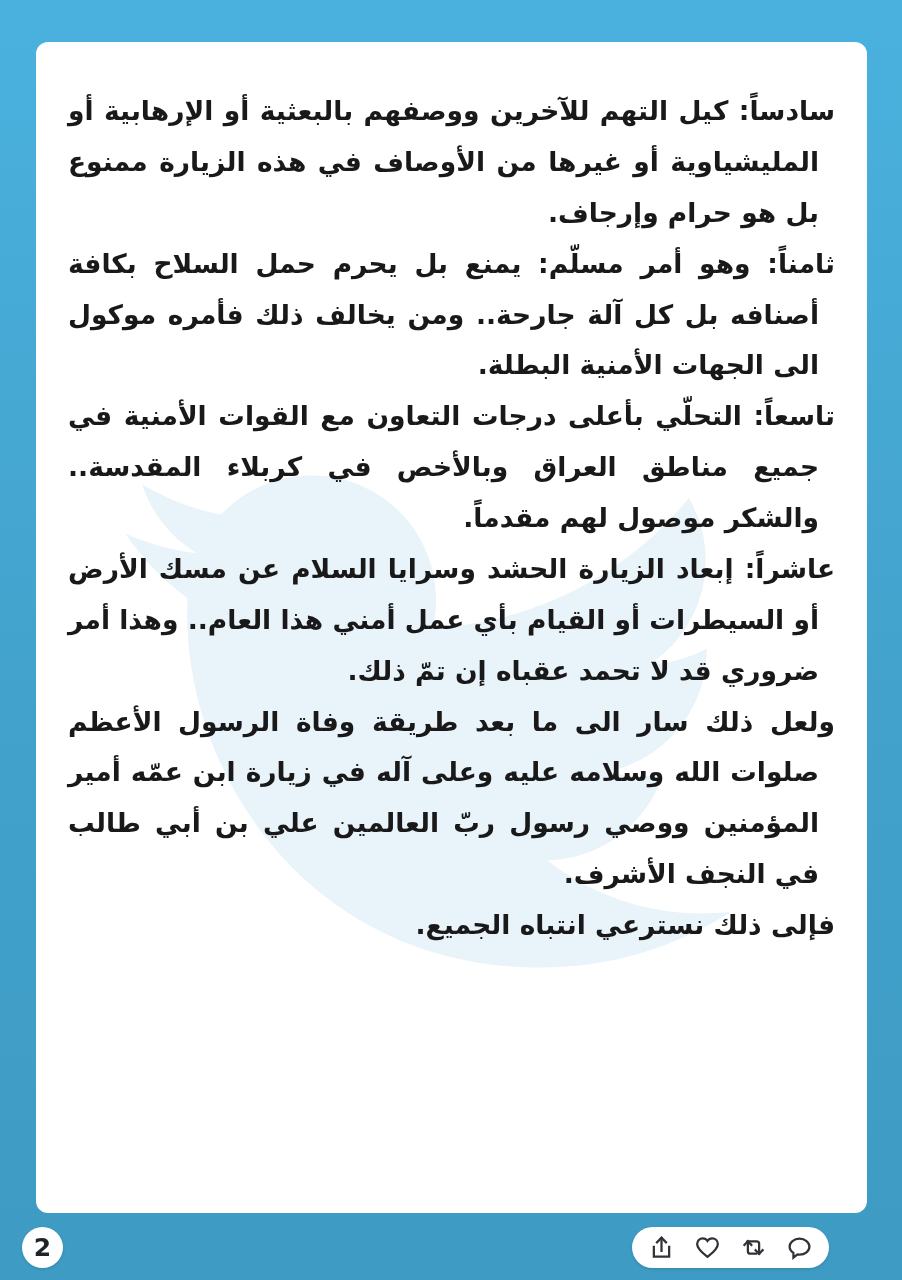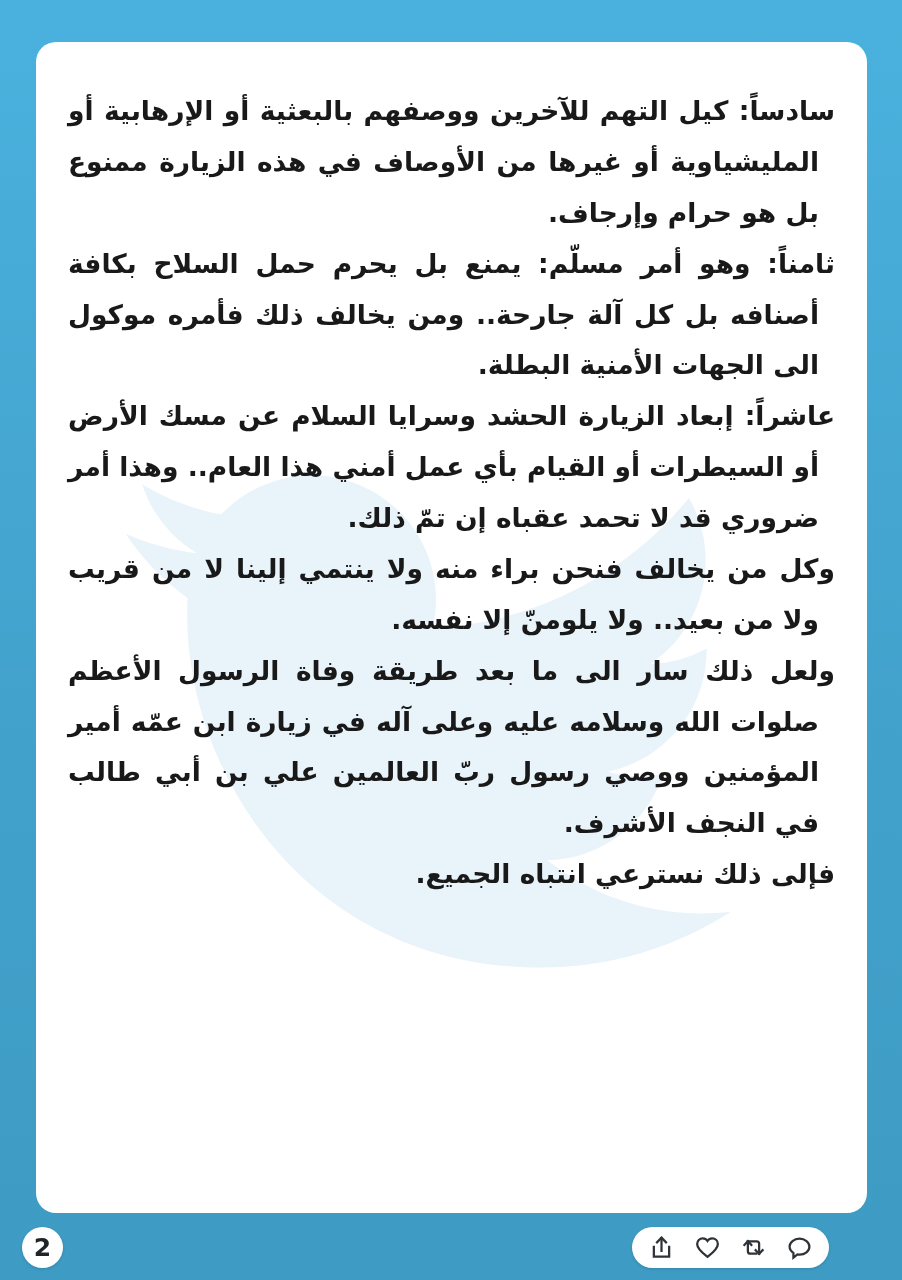--- a/index.html
+++ b/index.html
@@ -11,21 +11,21 @@
     background: linear-gradient(180deg, #4ab1de 0%, #42a2cc 55%, #3e9bc3 100%);
     font-family: "DejaVu Sans", sans-serif;
   }
   .card {
     position: absolute;
     left: 36px;
     top: 42px;
     width: 831px;
     height: 1171px;
     background: #ffffff;
-    border-radius: 20px;
+    border-radius: 12px;
     overflow: hidden;
   }
   .watermark {
     position: absolute;
     left: 80px;
     top: 360px;
     width: 640px;
     height: 640px;
     color: #e9f3fa;
     transform: scaleX(-1);
@@ -105,22 +105,22 @@
 
   <div class="card">
 
     <svg class="watermark" viewBox="0 0 24 24" aria-hidden="true">
       <path fill="currentColor" d="M23.643 4.937c-.835.37-1.732.62-2.675.733.962-.576 1.7-1.49 2.048-2.578-.9.534-1.897.922-2.958 1.13-.85-.904-2.06-1.47-3.4-1.47-2.572 0-4.658 2.086-4.658 4.66 0 .364.042.718.12 1.06-3.873-.195-7.304-2.05-9.602-4.868-.4.69-.63 1.49-.63 2.342 0 1.616.823 3.043 2.072 3.878-.764-.025-1.482-.234-2.11-.583v.06c0 2.257 1.605 4.14 3.737 4.568-.392.106-.803.162-1.227.162-.3 0-.593-.028-.877-.082.593 1.85 2.313 3.198 4.352 3.234-1.595 1.25-3.604 1.995-5.786 1.995-.376 0-.747-.022-1.112-.065 2.062 1.323 4.51 2.093 7.14 2.093 8.57 0 13.255-7.098 13.255-13.254 0-.2-.005-.402-.014-.602.91-.658 1.7-1.477 2.323-2.41z"></path>
     </svg>
 
     <div class="content">
       <p>سادساً: كيل التهم للآخرين ووصفهم بالبعثية أو الإرهابية أو المليشياوية أو غيرها من الأوصاف في هذه الزيارة ممنوع بل هو حرام وإرجاف.</p>
       <p>ثامناً: وهو أمر مسلّم: يمنع بل يحرم حمل السلاح بكافة أصنافه بل كل آلة جارحة.. ومن يخالف ذلك فأمره موكول الى الجهات الأمنية البطلة.</p>
+      <p>تاسعاً: التحلّي بأعلى درجات التعاون مع القوات الأمنية في جميع مناطق العراق وبالأخص في كربلاء المقدسة.. والشكر موصول لهم مقدماً.</p>
       <p>عاشراً: إبعاد الزيارة الحشد وسرايا السلام عن مسك الأرض أو السيطرات أو القيام بأي عمل أمني هذا العام.. وهذا أمر ضروري قد لا تحمد عقباه إن تمّ ذلك.</p>
-      <p>وكل من يخالف فنحن براء منه ولا ينتمي إلينا لا من قريب ولا من بعيد.. ولا يلومنّ إلا نفسه.</p>
       <p>ولعل ذلك سار الى ما بعد طريقة وفاة الرسول الأعظم صلوات الله وسلامه عليه وعلى آله في زيارة ابن عمّه أمير المؤمنين ووصي رسول ربّ العالمين علي بن أبي طالب في النجف الأشرف.</p>
       <p>فإلى ذلك نسترعي انتباه الجميع.</p>
 
     </div>
 
   </div>
 
   <div class="page-badge">2</div>
 
   <div class="actions">

